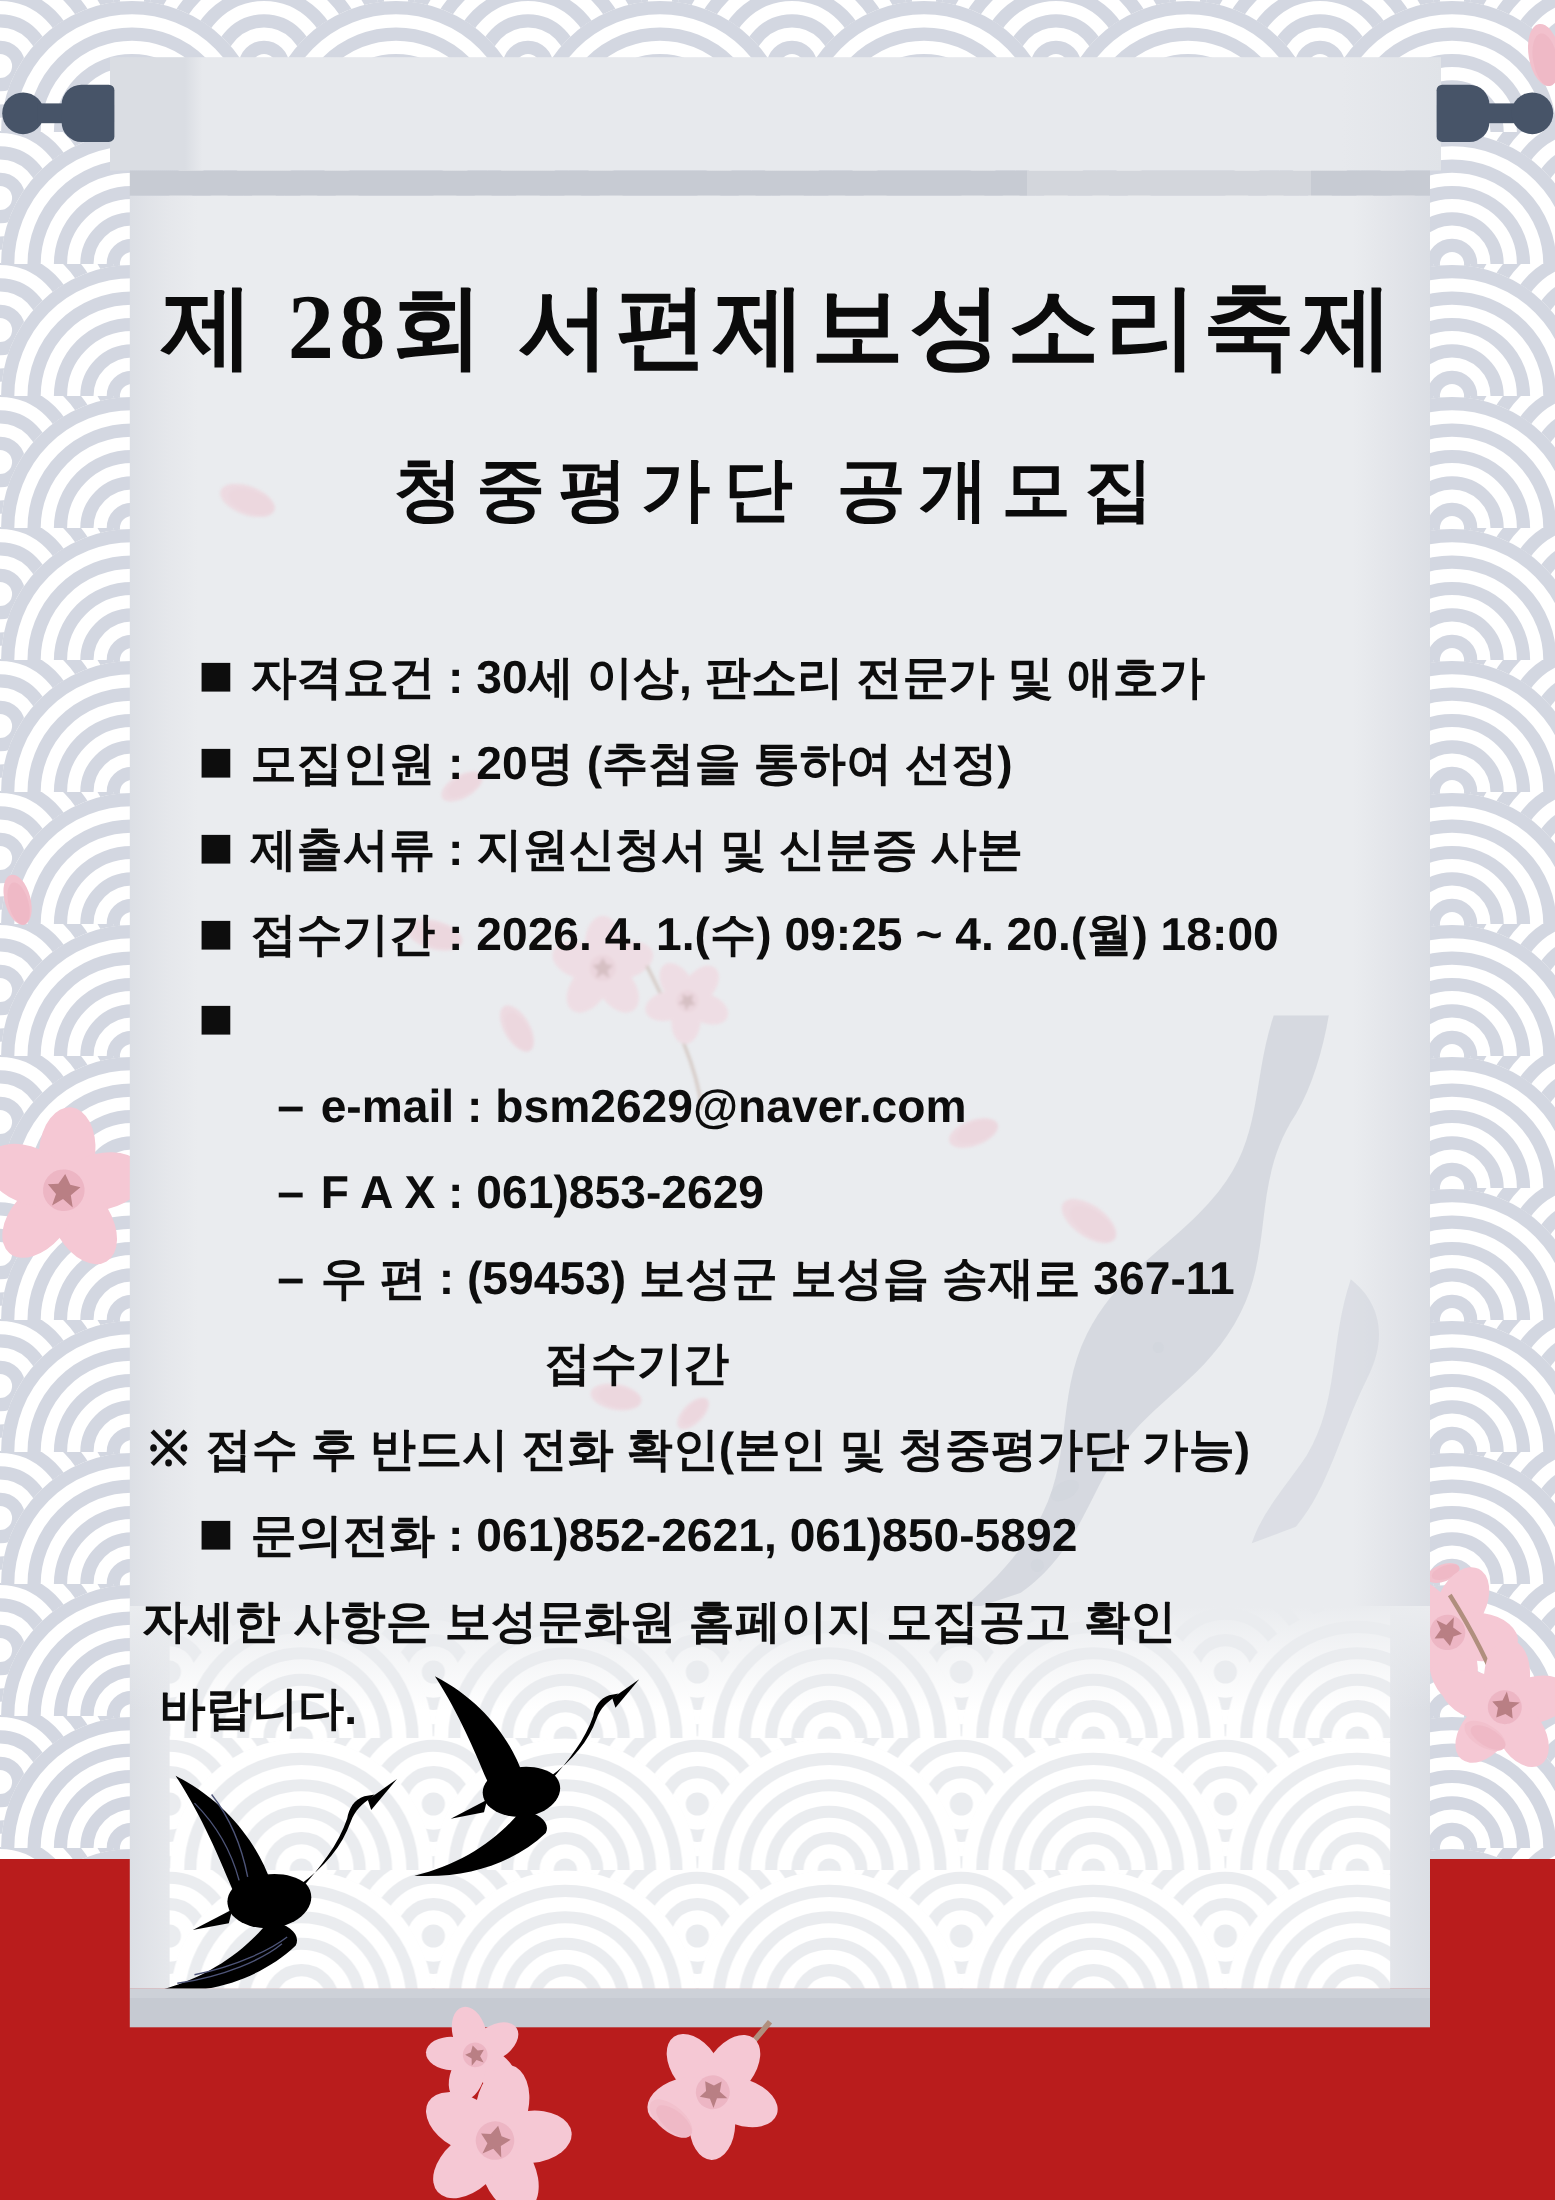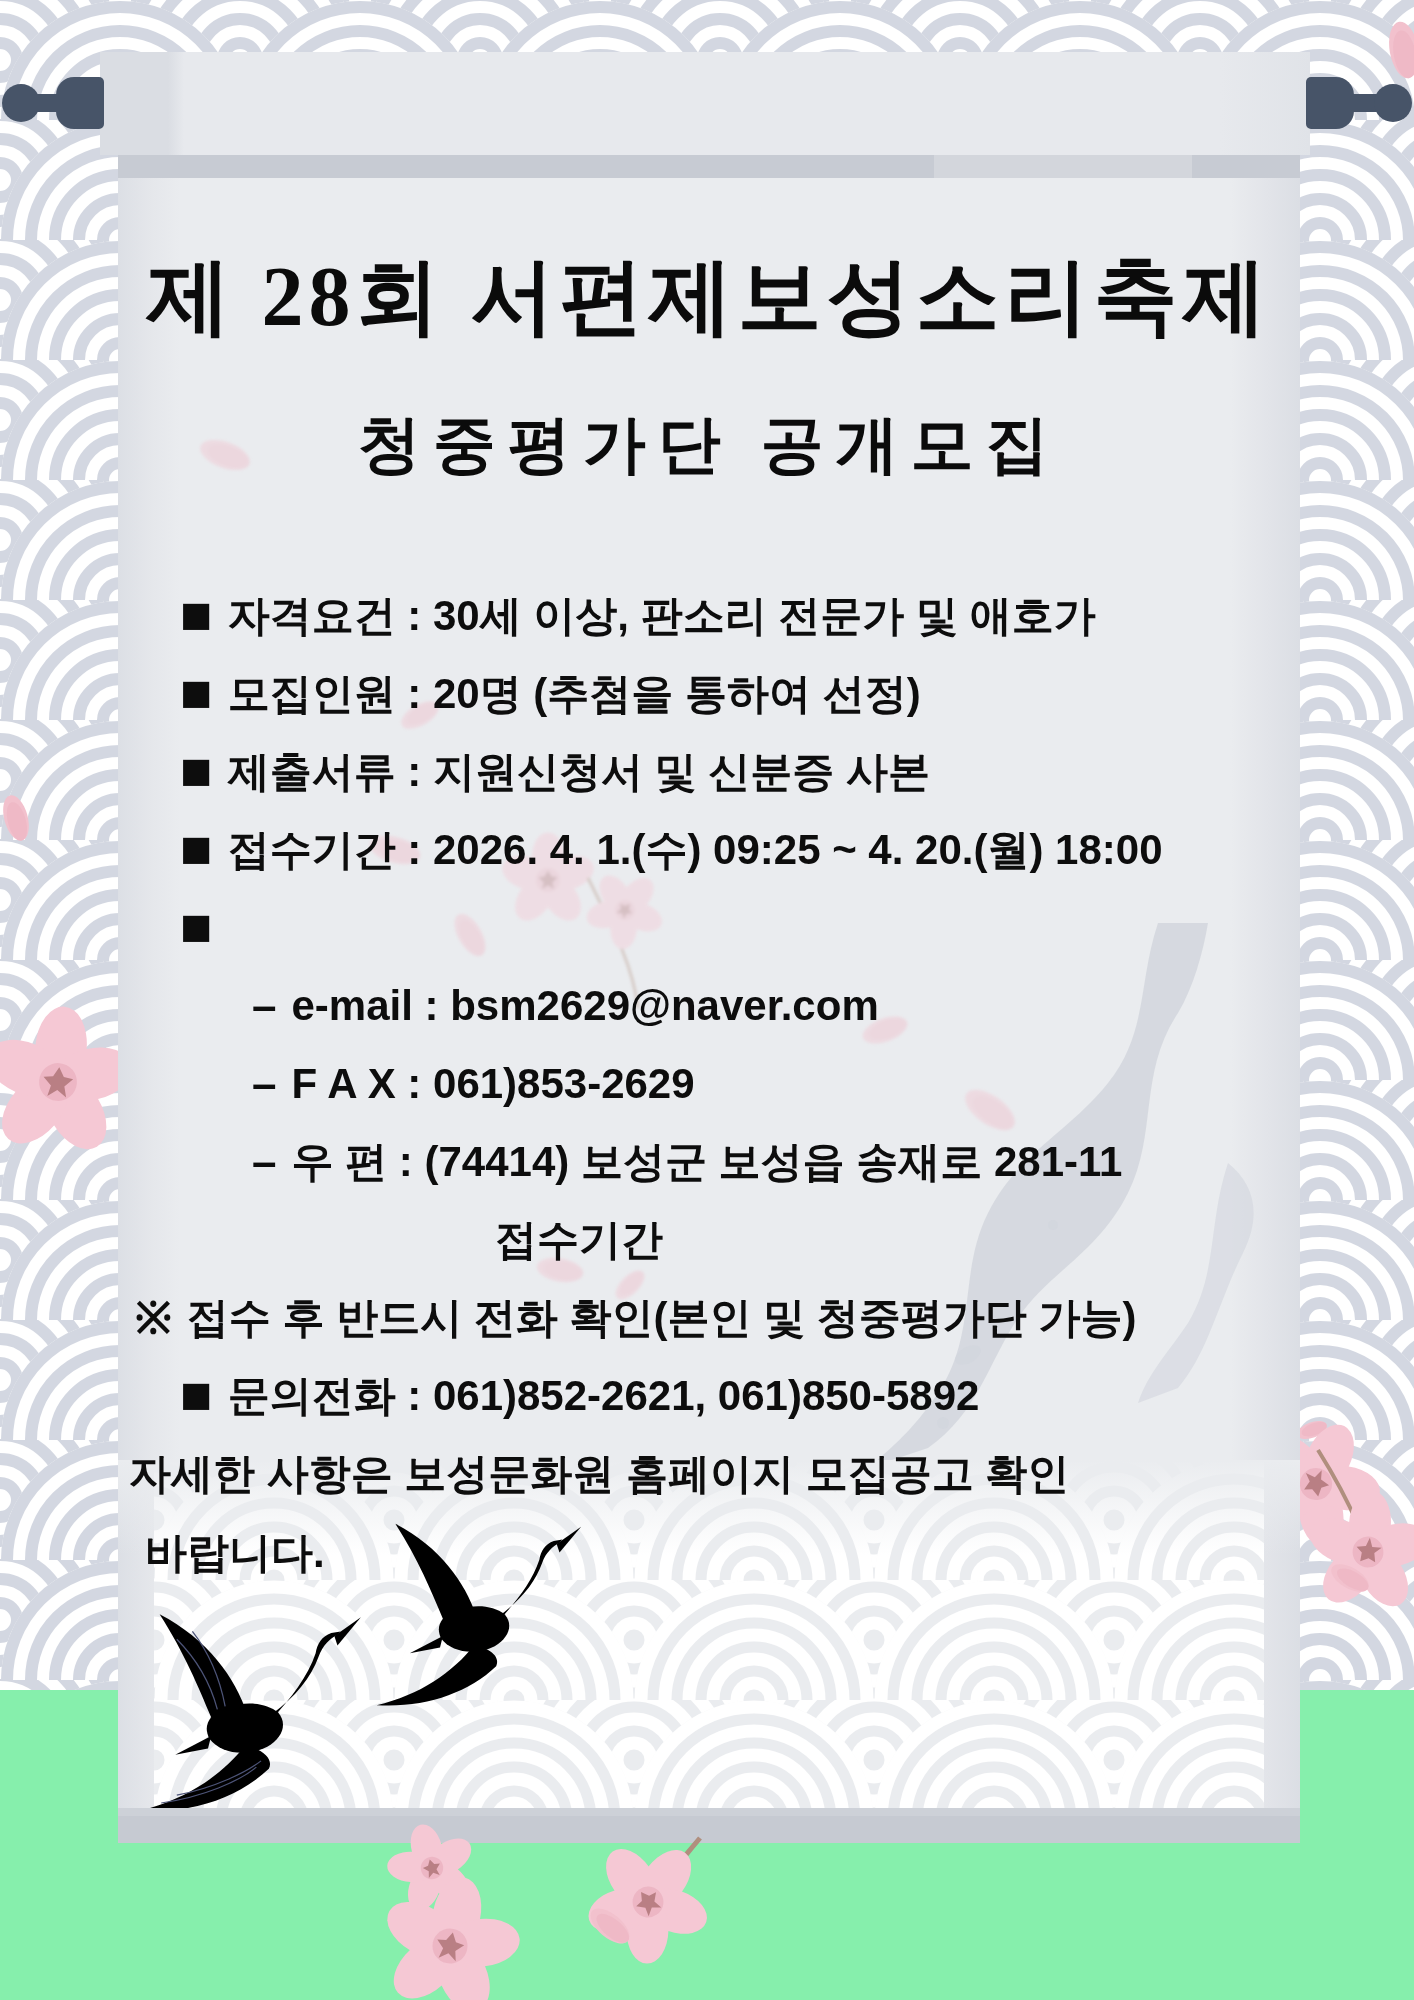--- a/index.html
+++ b/index.html
@@ -1,16 +1,16 @@
 <!DOCTYPE html>
 <html style="--paper: #eaecef; --paper-edge: #dcdfe5; --pattern-line: #d3d7e1; --rod-knob: #475468; --rod-bar: #c9cdd5; --ink-text: #0d0d0d; --petal-pink: #f5c8d4; --petal-deep: #eab0bf; --crane-dark: #3f4468; --crane-outline: #4d5478; --splash-gray: #d2d6dd;"><head>
 <meta charset="utf-8">
 <style>
   html,body{margin:0;padding:0;background:#fff;}
-  .canvas{position:relative;width:1414px;height:2000px;background:#86efac;overflow:hidden;
+  .canvas{position:relative;width:1414px;height:2000px;background:#b91c1c;overflow:hidden;
           font-family:"Liberation Sans",sans-serif;}
   .canvas svg{display:block;}
   .abs{position:absolute;}
 
   
   .top-band{position:absolute;left:100px;top:52px;width:1210px;height:103px;
     background:linear-gradient(90deg,#dadde3 0 68px,#e7e9ed 84px 1120px,#e0e3e8 1210px);}
   .top-bar{position:absolute;left:118px;top:155px;width:1182px;height:23px;
     background:linear-gradient(90deg,#c7cbd3 0 816px,#d3d6dc 816px 1074px,#c7cbd3 1074px);}
   .bottom-bar{position:absolute;left:118px;top:1808px;width:1182px;height:35px;
@@ -255,21 +255,21 @@
       <div class="line l5">
         <span class="marker">–</span>
         <span class="txt">e-mail : bsm2629@naver.com</span>
       </div>
       <div class="line l6">
         <span class="marker">–</span>
         <span class="txt">F A X  : 061)853-2629</span>
       </div>
       <div class="line l7">
         <span class="marker">–</span>
-        <span class="txt">우 편  : (74414) 보성군 보성읍 송재로 281-11</span>
+        <span class="txt">우 편  : (59453) 보성군 보성읍 송재로 367-11</span>
       </div>
       <div class="line l8 no-marker">
 
         <span class="txt">접수기간</span>
       </div>
       <div class="line l9">
         <span class="marker">※</span>
         <span class="txt">접수 후 반드시 전화 확인(본인 및 청중평가단 가능)</span>
       </div>
       <div class="line l10 m-sq">

